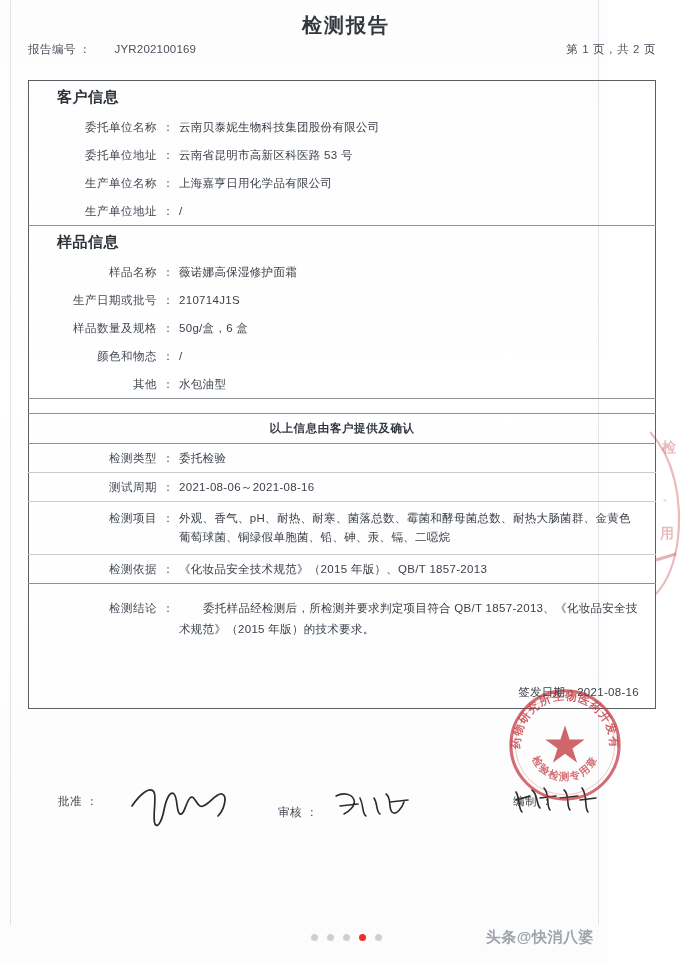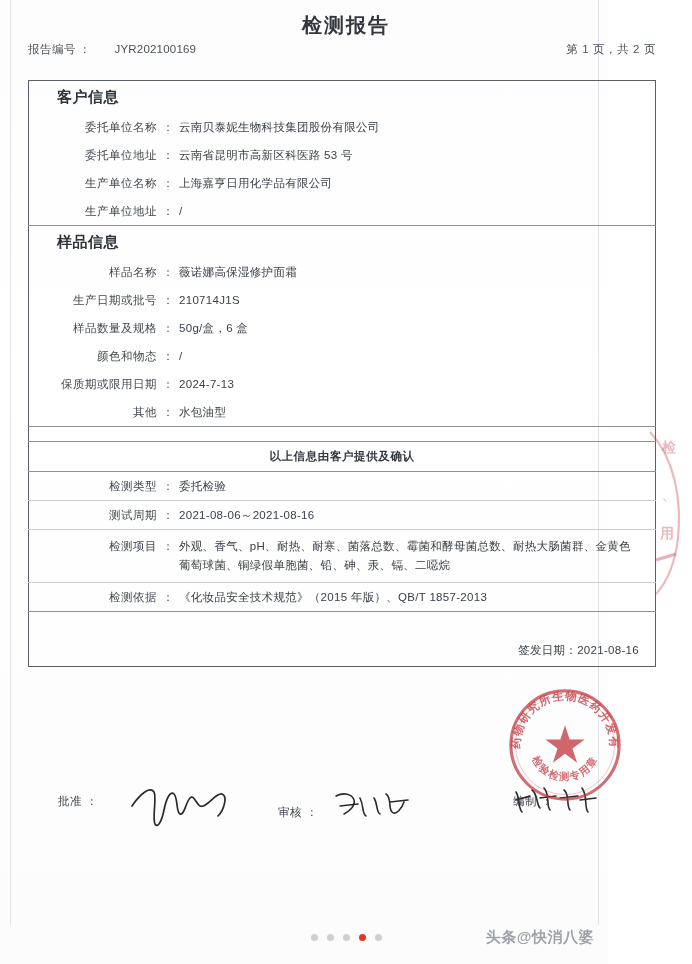--- a/index.html
+++ b/index.html
@@ -290,29 +290,20 @@
       <tr>
         <td class="cell-pad">
           <div class="field-row">
             <span class="field-label">颜色和物态</span>
             <span class="field-colon">：</span>
             <span class="field-value">/</span>
           </div>
         </td>
       </tr>
       <tr>
-        <td class="cell-pad">
-          <div class="field-row">
-            <span class="field-label">保质期或限用日期</span>
-            <span class="field-colon">：</span>
-            <span class="field-value">2024-7-13</span>
-          </div>
-        </td>
-      </tr>
-      <tr>
         <td class="cell-pad rowline-strong">
           <div class="field-row">
             <span class="field-label">其他</span>
             <span class="field-colon">：</span>
             <span class="field-value">水包油型</span>
           </div>
         </td>
       </tr>
 
       <tr>
@@ -353,20 +344,29 @@
       <tr>
         <td class="cell-pad rowline-strong">
           <div class="field-row">
             <span class="field-label">检测依据</span>
             <span class="field-colon">：</span>
             <span class="field-value">《化妆品安全技术规范》（2015 年版）、QB/T 1857-2013</span>
           </div>
         </td>
       </tr>
 
+      <tr>
+        <td class="conclusion-cell">
+          <div class="field-row">
+            <span class="field-label" style="line-height:21px;">检测结论</span>
+            <span class="field-colon" style="line-height:21px;">：</span>
+            <span class="field-value conclusion-value">委托样品经检测后，所检测并要求判定项目符合 QB/T 1857-2013、《化妆品安全技术规范》（2015 年版）的技术要求。</span>
+          </div>
+        </td>
+      </tr>
 
       <tr>
         <td class="blank-cell" style="position:relative;margin-left:48px;">
           <span class="sign-date">签发日期：2021-08-16</span>
         </td>
       </tr>
     </tbody>
   </table>
 
   <svg class="seal" viewBox="0 0 120 120">

